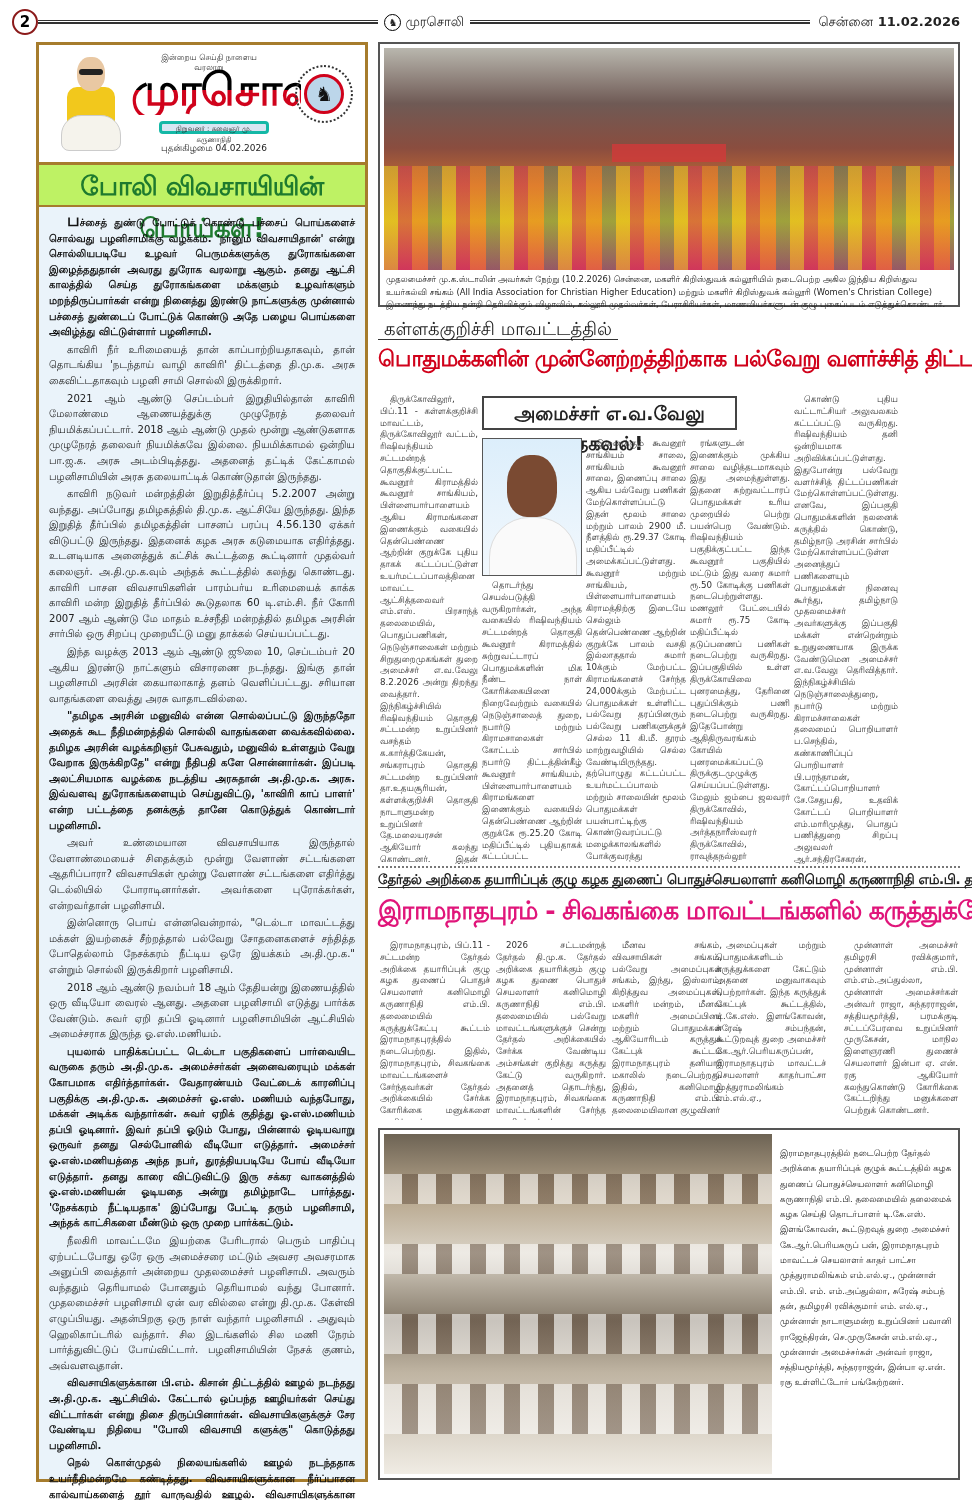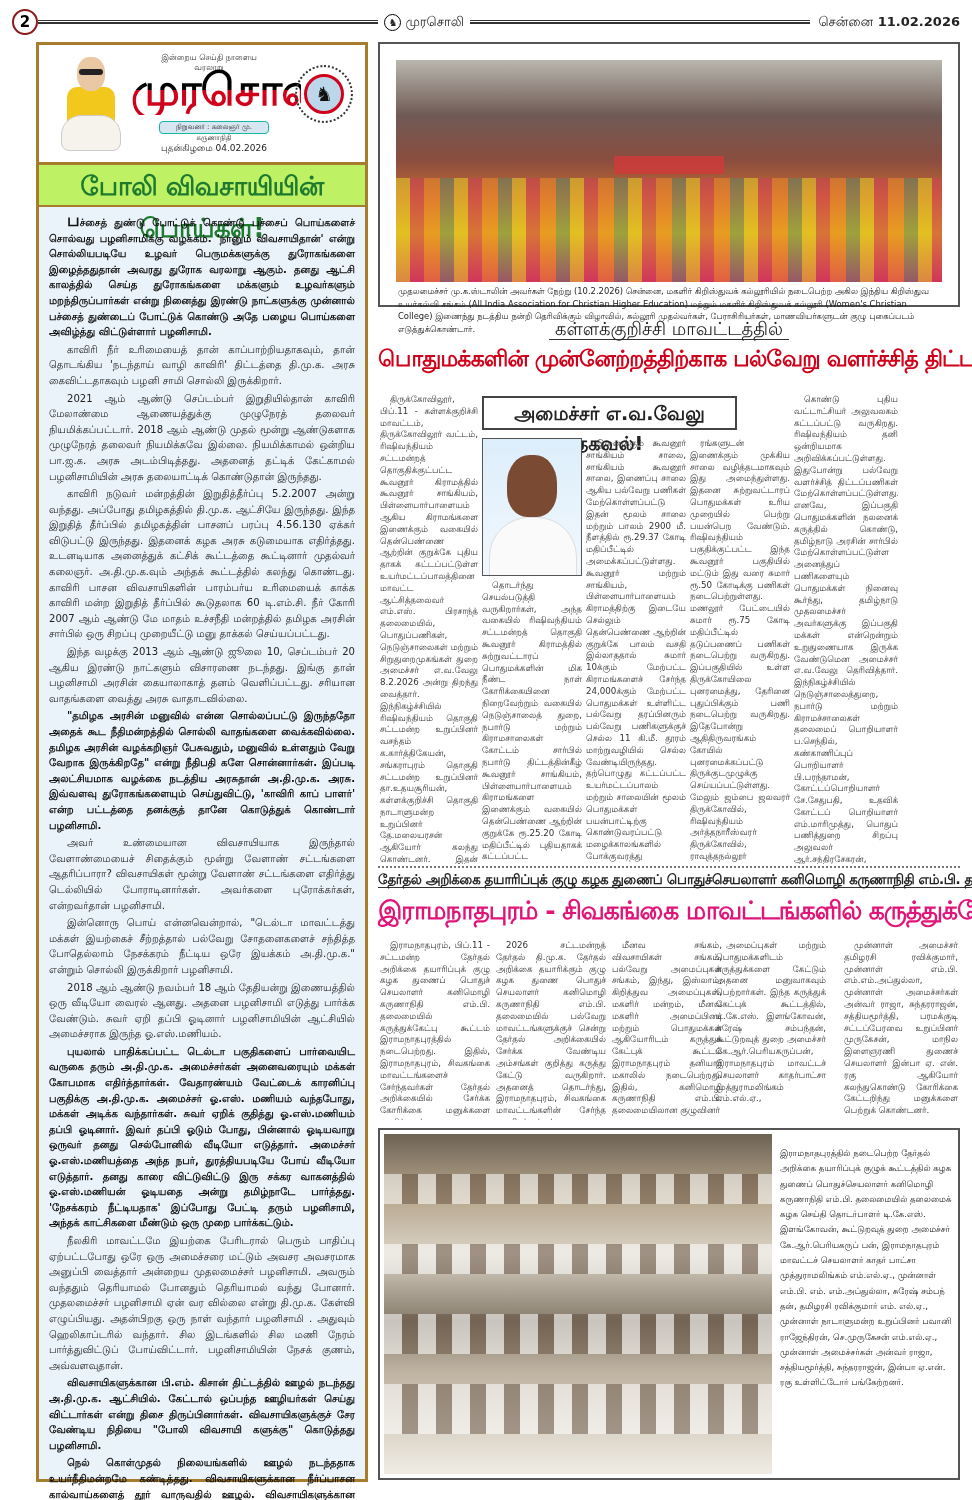--- a/index.html
+++ b/index.html
@@ -14,40 +14,40 @@
   .leftcol { position: absolute; left: 36px; top: 42px; width: 332px; height: 1440px; border: 3px solid #a67c2d; background: #eaf3fa; }
   .masthead { height: 120px; background: #fff; border-bottom: 3px solid #a67c2d; position: relative; }
   .mh-portrait { position: absolute; left: 18px; top: 12px; width: 70px; height: 95px; }
   .mh-portrait .head { position: absolute; left: 20px; top: 0; width: 28px; height: 34px; border-radius: 45%; background: #e9c8a3; }
   .mh-portrait .glasses { position: absolute; left: 22px; top: 12px; width: 24px; height: 6px; background: #222; border-radius: 3px; }
   .mh-portrait .scarf { position: absolute; left: 10px; top: 30px; width: 48px; height: 40px; background: #f2c81c; border-radius: 10px 10px 4px 4px; }
   .mh-portrait .body { position: absolute; left: 4px; top: 58px; width: 60px; height: 36px; background: #f5f3ec; border-radius: 20px 20px 8px 8px; border: 1px solid #ccc; }
   .mh-tagline { position: absolute; left: 110px; top: 8px; width: 120px; text-align: center; font-size: 8px; color: #333; }
   .mh-title { position: absolute; left: 92px; top: 20px; width: 170px; text-align: center; font-size: 44px; font-weight: bold; line-height: 50px; letter-spacing: -1px;
               background: linear-gradient(#000 0, #000 50%, #d0021b 50%, #d0021b 100%); -webkit-background-clip: text; background-clip: text; color: transparent; }
-  .mh-founder { position: absolute; left: 120px; top: 76px; width: 110px; height: 13px; border: 1px solid #14b8a6; border-radius: 4px; background: #d8e6f2; font-size: 7px; text-align: center; line-height: 11px; }
+  .mh-founder { position: absolute; left: 120px; top: 76px; width: 110px; height: 13px; border: 3px solid #14b8a6; border-radius: 4px; background: #d8e6f2; font-size: 7px; text-align: center; line-height: 11px; }
   .mh-date { position: absolute; left: 110px; top: 98px; width: 130px; text-align: center; font-size: 9px; }
   .mh-emblem { position: absolute; right: 12px; top: 20px; width: 58px; height: 58px; border-radius: 50%; border: 2px dotted #333; display: flex; align-items: center; justify-content: center; }
   .mh-emblem .inner { width: 40px; height: 40px; border-radius: 50%; border: 3px solid #d0021b; background: #bcd6ea; display: flex; align-items: center; justify-content: center; font-size: 20px; color: #111; }
 
   .editorial-title { height: 42px; background: #bef264; border-bottom: 2px solid #a67c2d; text-align: center; font-size: 26px; font-weight: bold; color: #1e7a2e; line-height: 42px; letter-spacing: -0.5px; }
   .ed-body { padding: 6px 10px 0 10px; font-size: 10.1px; line-height: 15.6px; text-align: justify; color: #222; }
   .ed-body p { text-indent: 18px; margin-bottom: 2px; }
   .ed-body p.b { font-weight: bold; color: #111; }
   .dropcap { font-size: 17px; font-weight: bold; }
 
-  .photo1 { position: absolute; left: 378px; top: 42px; width: 582px; height: 265px; border: 2px solid #555; padding: 16px; background: #fff; }
+  .photo1 { position: absolute; left: 378px; top: 42px; width: 582px; height: 265px; border: 2px solid #555; padding: 4px; background: #fff; }
   .photo1 .img { width: 100%; height: 222px; background:
       linear-gradient(180deg, #b9b7ae 0%, #6f5a55 25%, #8a4d3f 45%, #c56a32 62%, #d4a21b 78%, #c7315c 100%); position: relative; overflow: hidden; }
   .photo1 .img::after { content: ""; position: absolute; left: 0; right: 0; top: 118px; height: 104px;
       background: repeating-linear-gradient(90deg, rgba(240,220,40,.5) 0 14px, rgba(220,60,90,.45) 14px 28px, rgba(255,150,40,.45) 28px 44px, rgba(60,160,120,.35) 44px 58px); }
   .photo1 .img .stage { position: absolute; left: 40%; top: 96px; width: 20%; height: 18px; background: #d23a3a; opacity:.8; }
   .caption1 { font-size: 8.4px; line-height: 12.5px; padding: 3px 2px 0 2px; color: #222; }
 
-  .kicker1 { position: absolute; left: 378px; top: 318px; width: 582px; text-align: center; }
+  .kicker1 { position: absolute; left: 378px; top: 318px; width: 582px; text-align: left; }
   .kicker1 span { font-size: 18px; border-bottom: 1px solid #333; padding: 0 6px; }
   .headline1 { position: absolute; left: 378px; top: 346px; width: 582px; text-align: center; font-size: 22px; font-weight: bold; color: #d0021b; letter-spacing: -0.8px; white-space: nowrap; }
   .sub-box { position: absolute; left: 482px; top: 396px; width: 255px; height: 34px; border: 2px solid #444; text-align: center; font-size: 19px; font-weight: bold; line-height: 30px; background: #fff; }
   .portrait { position: absolute; left: 482px; top: 438px; width: 100px; height: 138px; border: 1px solid #555; background: linear-gradient(180deg,#dceefb 0%, #f2f8fd 100%); overflow: hidden; }
   .portrait .face { position: absolute; left: 24px; top: 16px; width: 50px; height: 62px; border-radius: 45% 45% 40% 40%; background: #7a4a32; }
   .portrait .shirt { position: absolute; left: 6px; top: 78px; width: 88px; height: 70px; border-radius: 40px 40px 0 0; background: #fafafa; border: 1px solid #ddd; }
   .news-cols { position: absolute; font-size: 8.7px; line-height: 11.8px; text-align: justify; color: #333; }
   .news-cols p { text-indent: 10px; }
 
   .dotted-sep { position: absolute; left: 378px; width: 582px; border-top: 2px dotted #777; }

